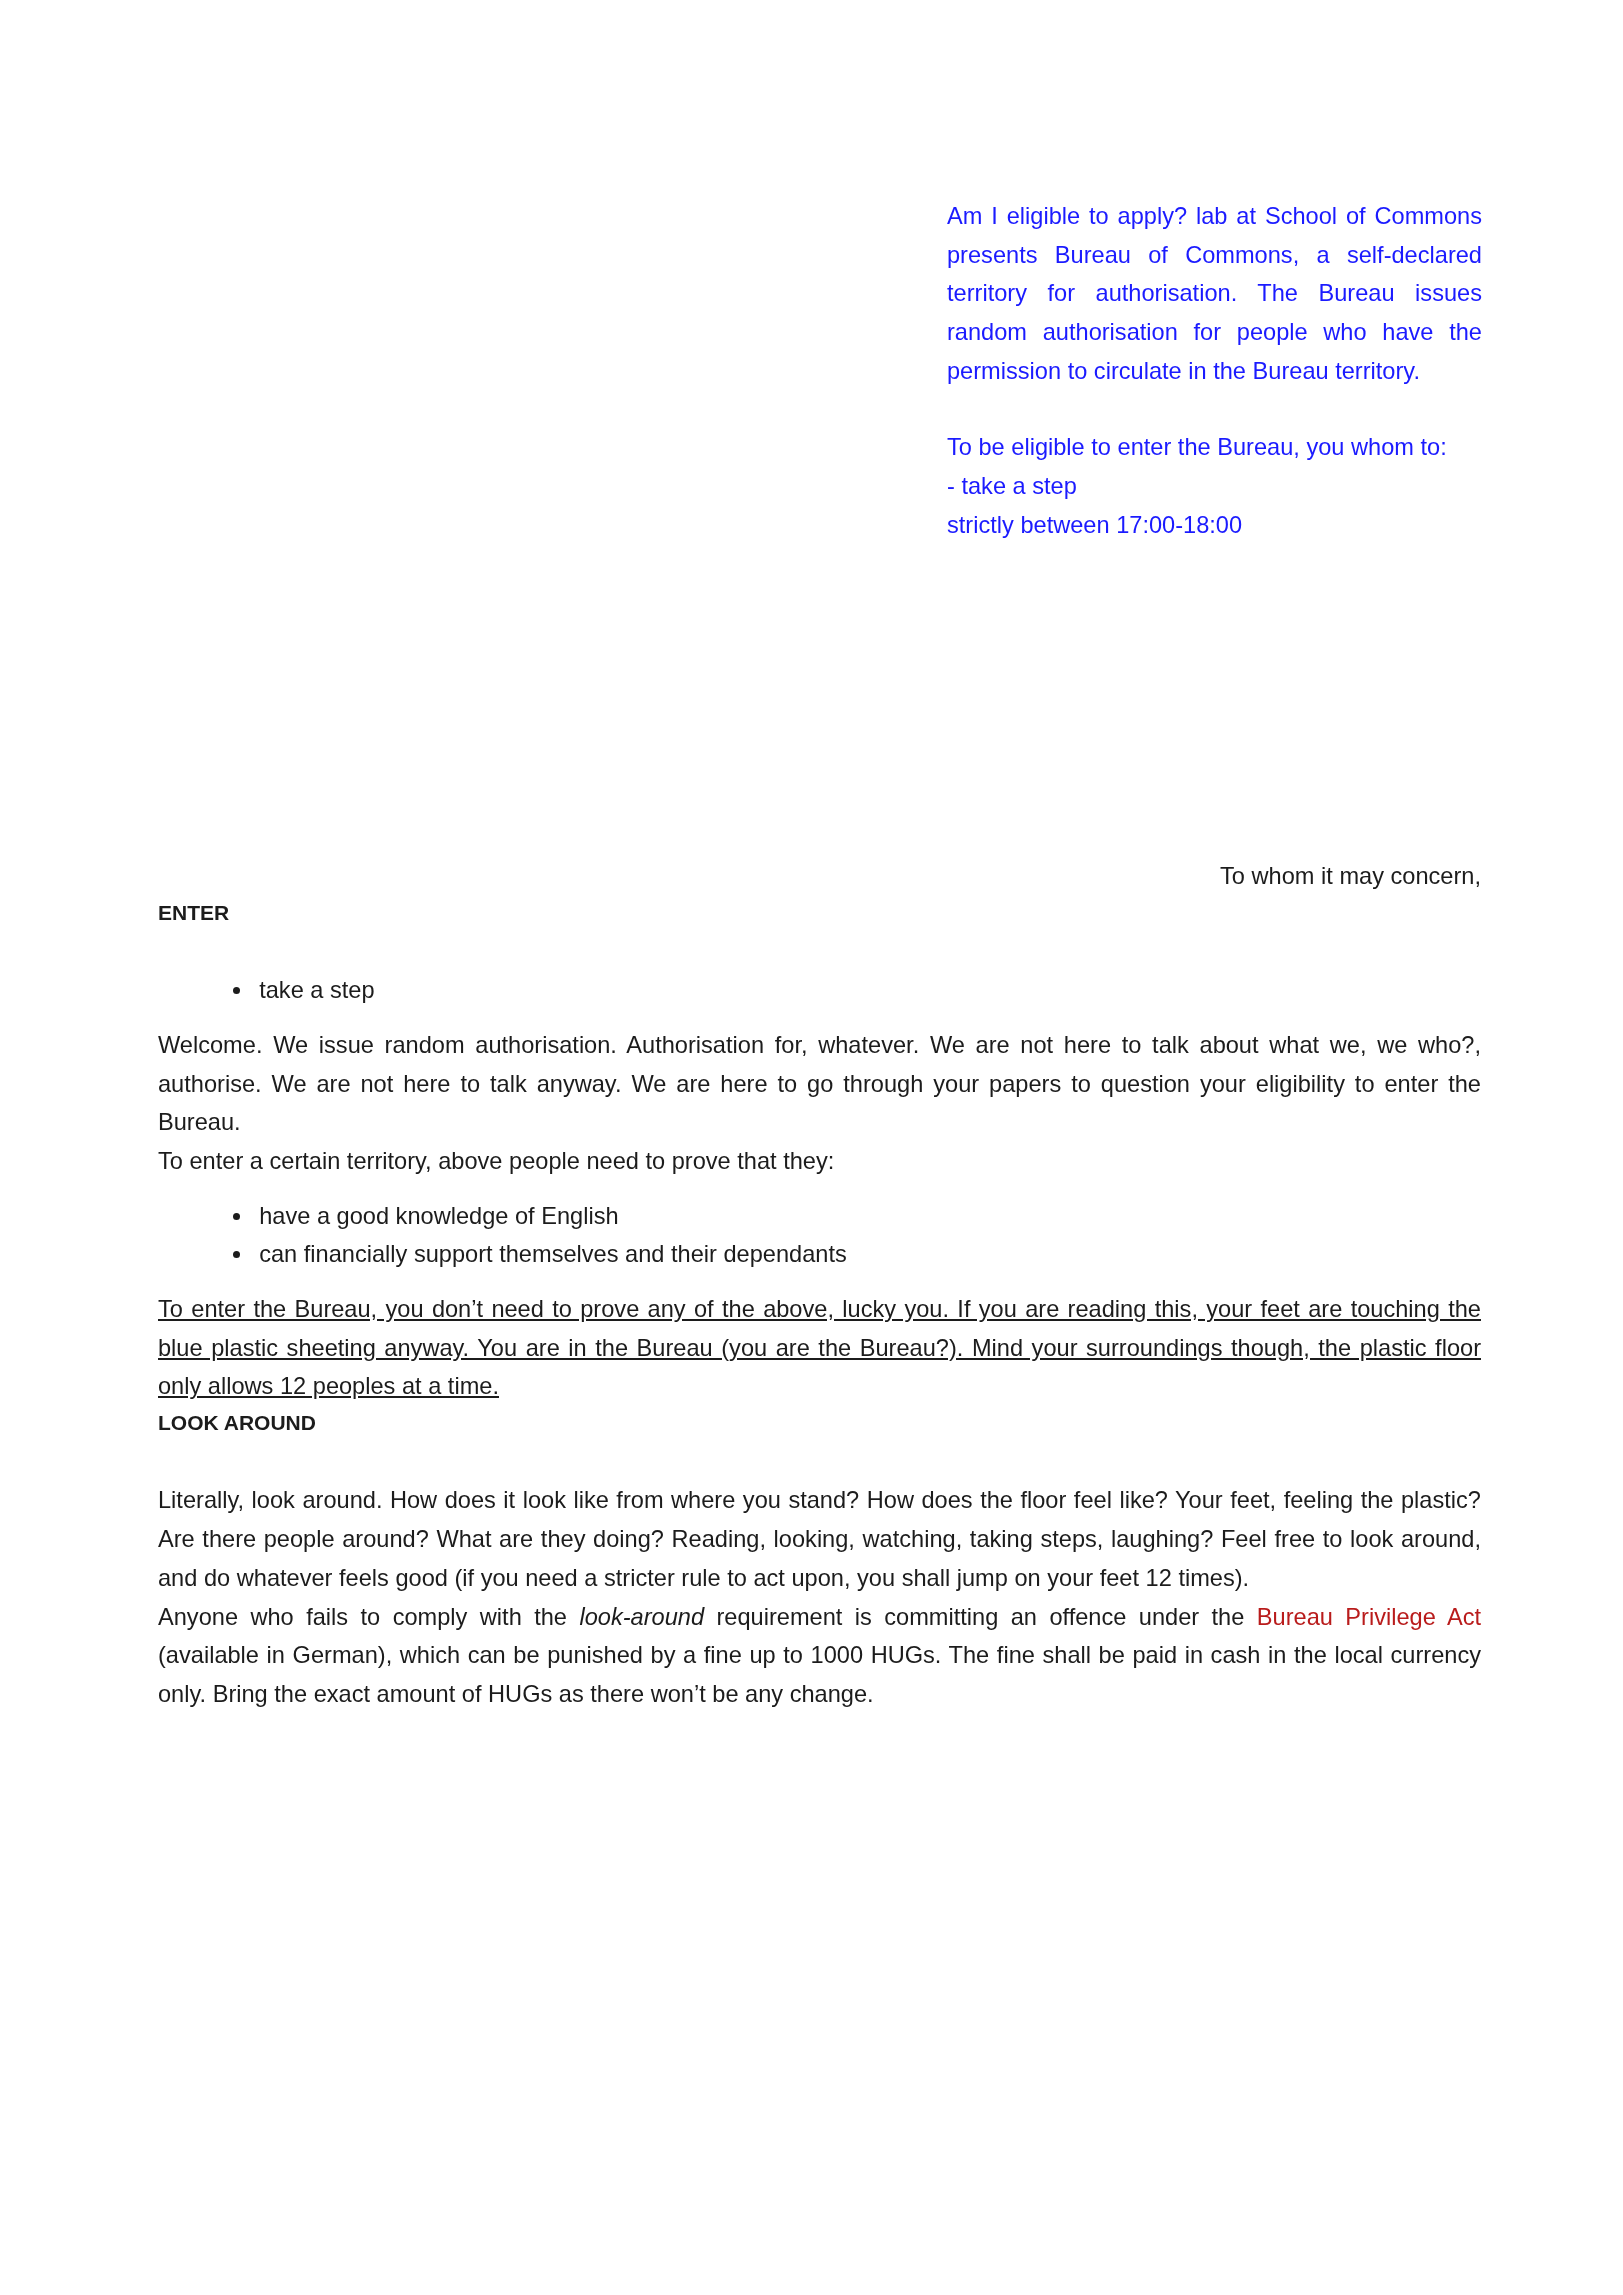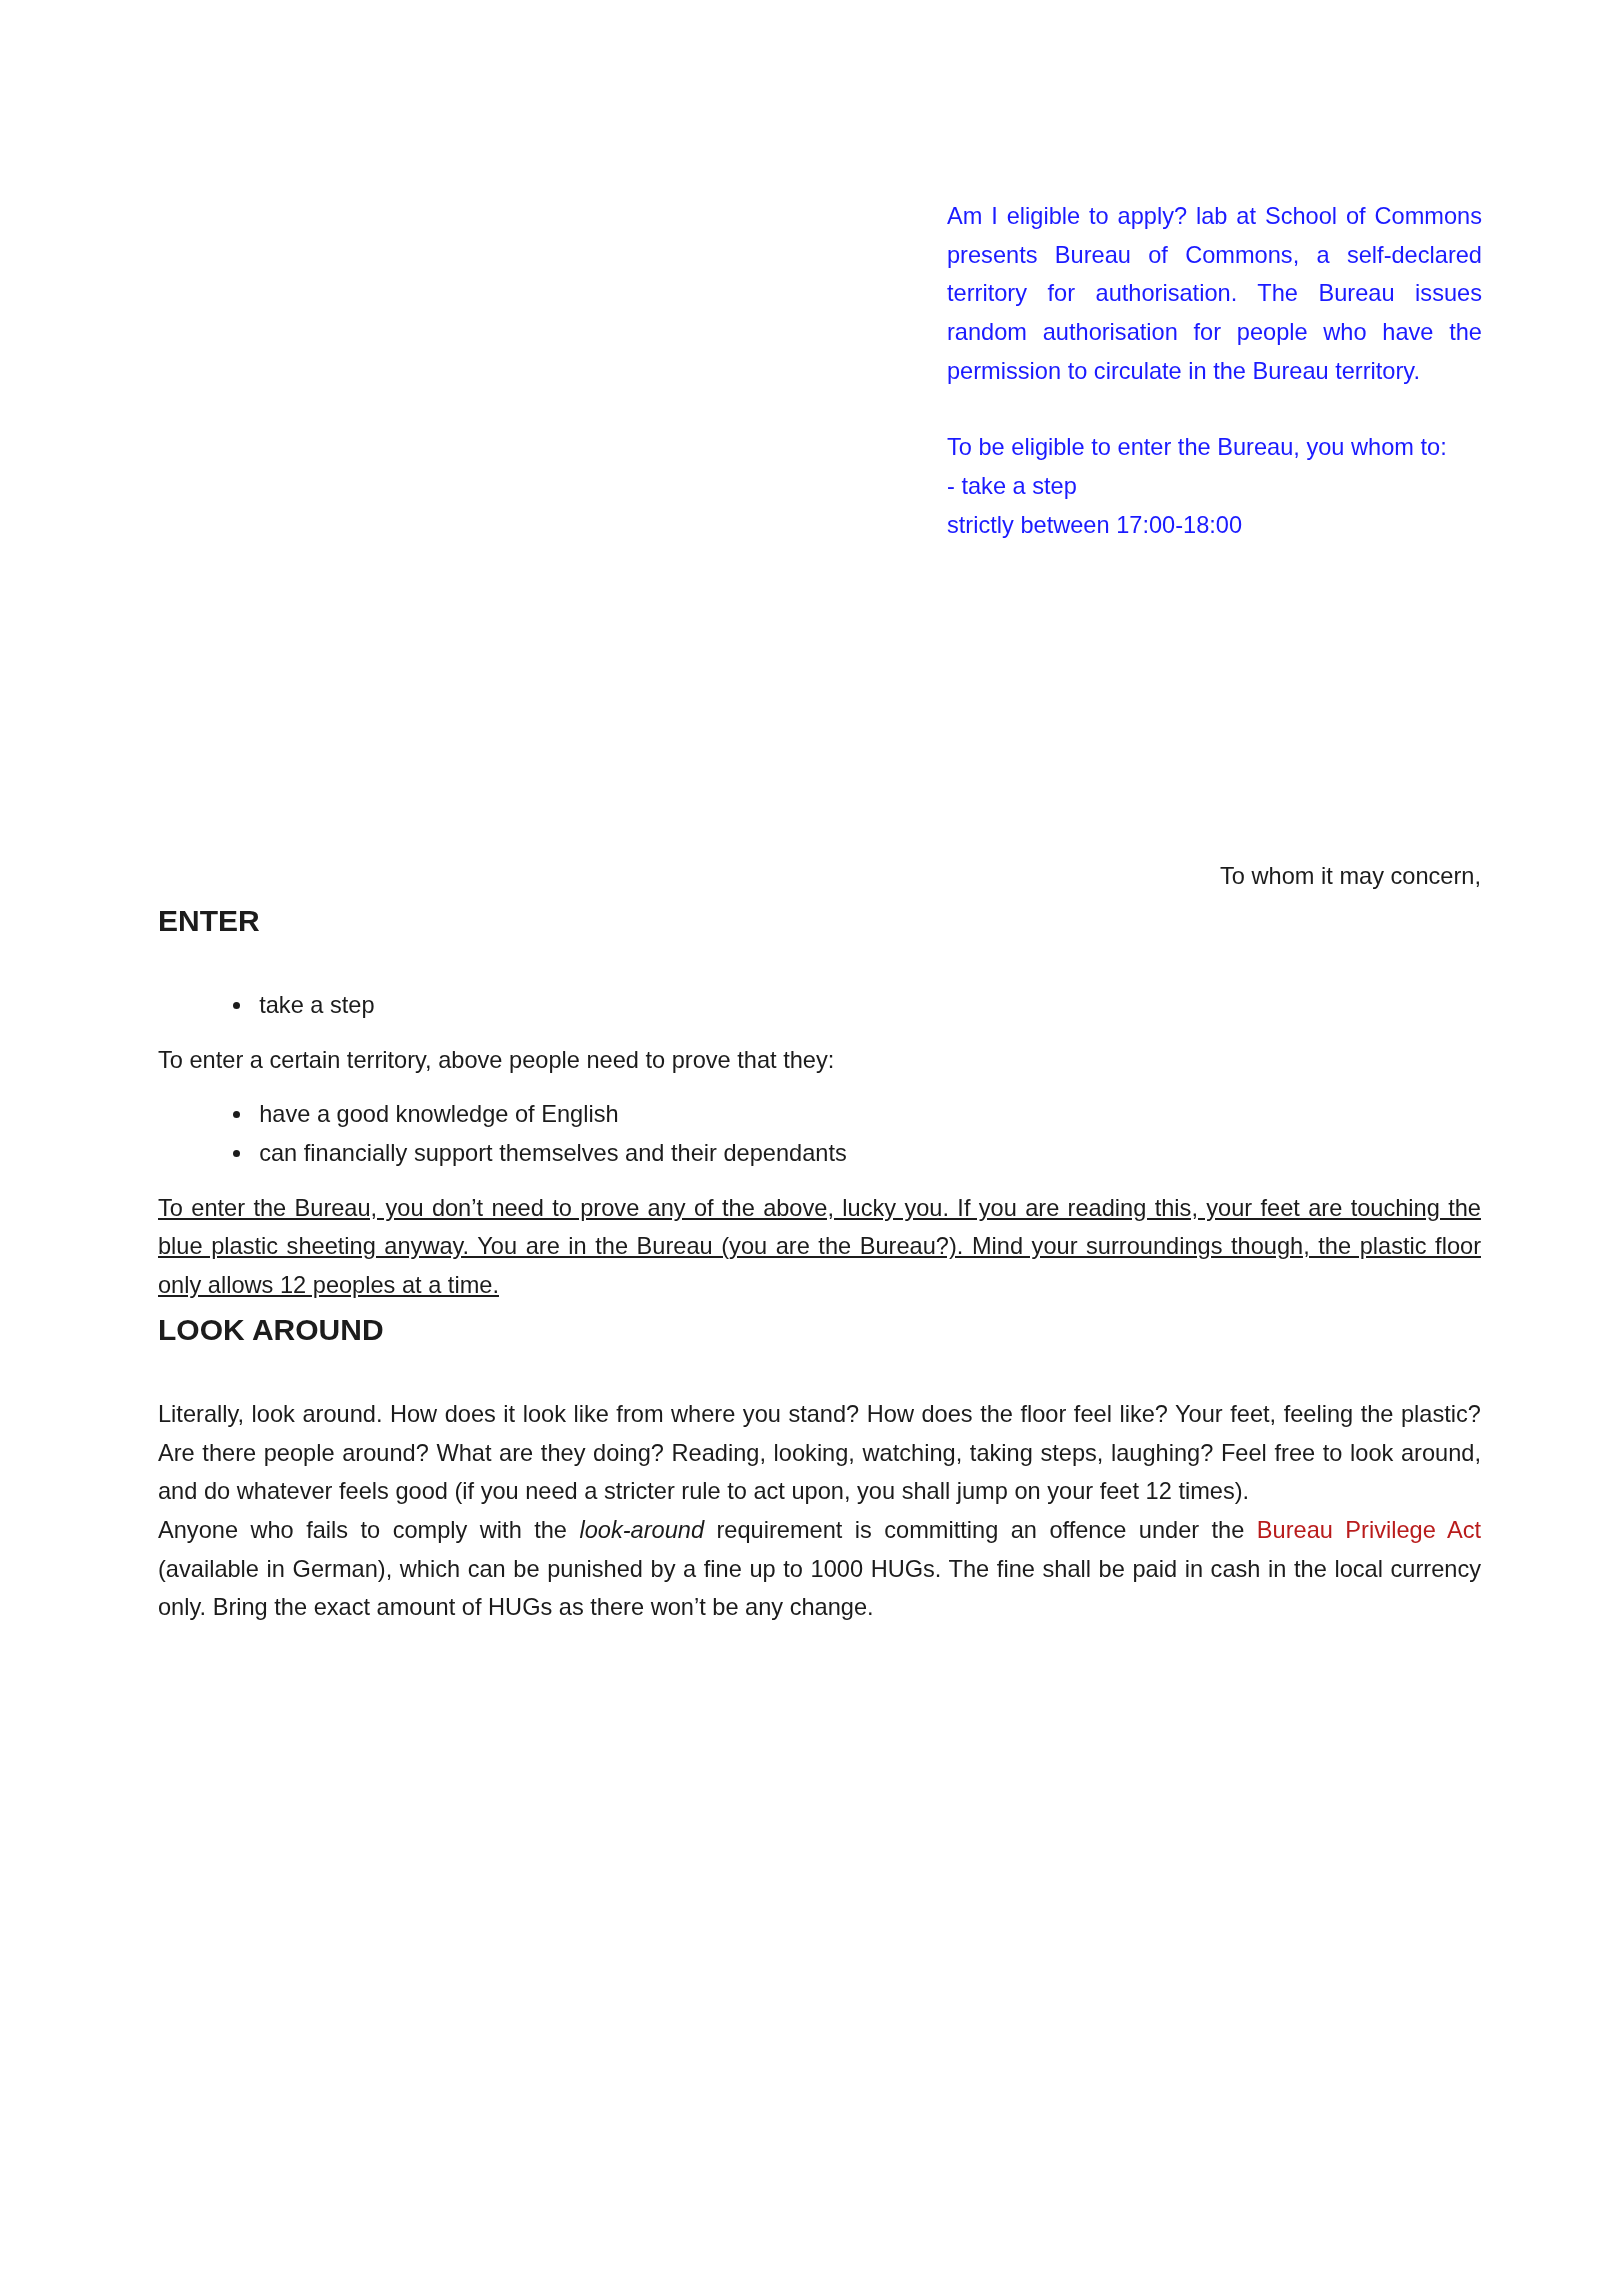--- a/index.html
+++ b/index.html
@@ -32,21 +32,21 @@
   
   .letter {
     position: absolute;
     left: 158px;
     top: 857px;
     width: 1323px;
   }
   .letter p { margin: 0; }
   .para { text-align: justify; }
   .heading {
-    font-size: 30px;
+    font-size: 21px;
     font-weight: bold;
     margin: 0;
     line-height: 1.64;
   }
   ul.bullets {
     margin: 16px;
     padding-left: 80px;
     list-style: disc;
   }
   ul.bullets li { padding-left: 5.2px; }
@@ -81,20 +81,21 @@
   <div class="letter">
 
     <p class="mb-120">To whom it may concern,</p>
 
     <h2 class="heading mb-62">ENTER</h2>
 
     <ul class="bullets mb-60">
       <li>take a step</li>
     </ul>
 
+    <p class="para mb-49">Welcome. We issue random authorisation. Authorisation for, whatever. We are not here to talk about what we, we who?, authorise. We are not here to talk anyway. We are here to go through your papers to question your eligibility to enter the Bureau.</p>
 
     <p class="para mb-67">To enter a certain territory, above people need to prove that they:</p>
 
     <ul class="bullets mb-63">
       <li>have a good knowledge of English</li>
       <li>can financially support themselves and their dependants</li>
     </ul>
 
     <p class="para mb-117">To enter the Bureau, you don’t need to prove any of the above, lucky you. If you are reading this, your feet are touching the blue plastic sheeting anyway. You are in the Bureau (you are the Bureau?). Mind your surroundings though, the plastic floor only allows 12 peoples at a time.</p>
 

